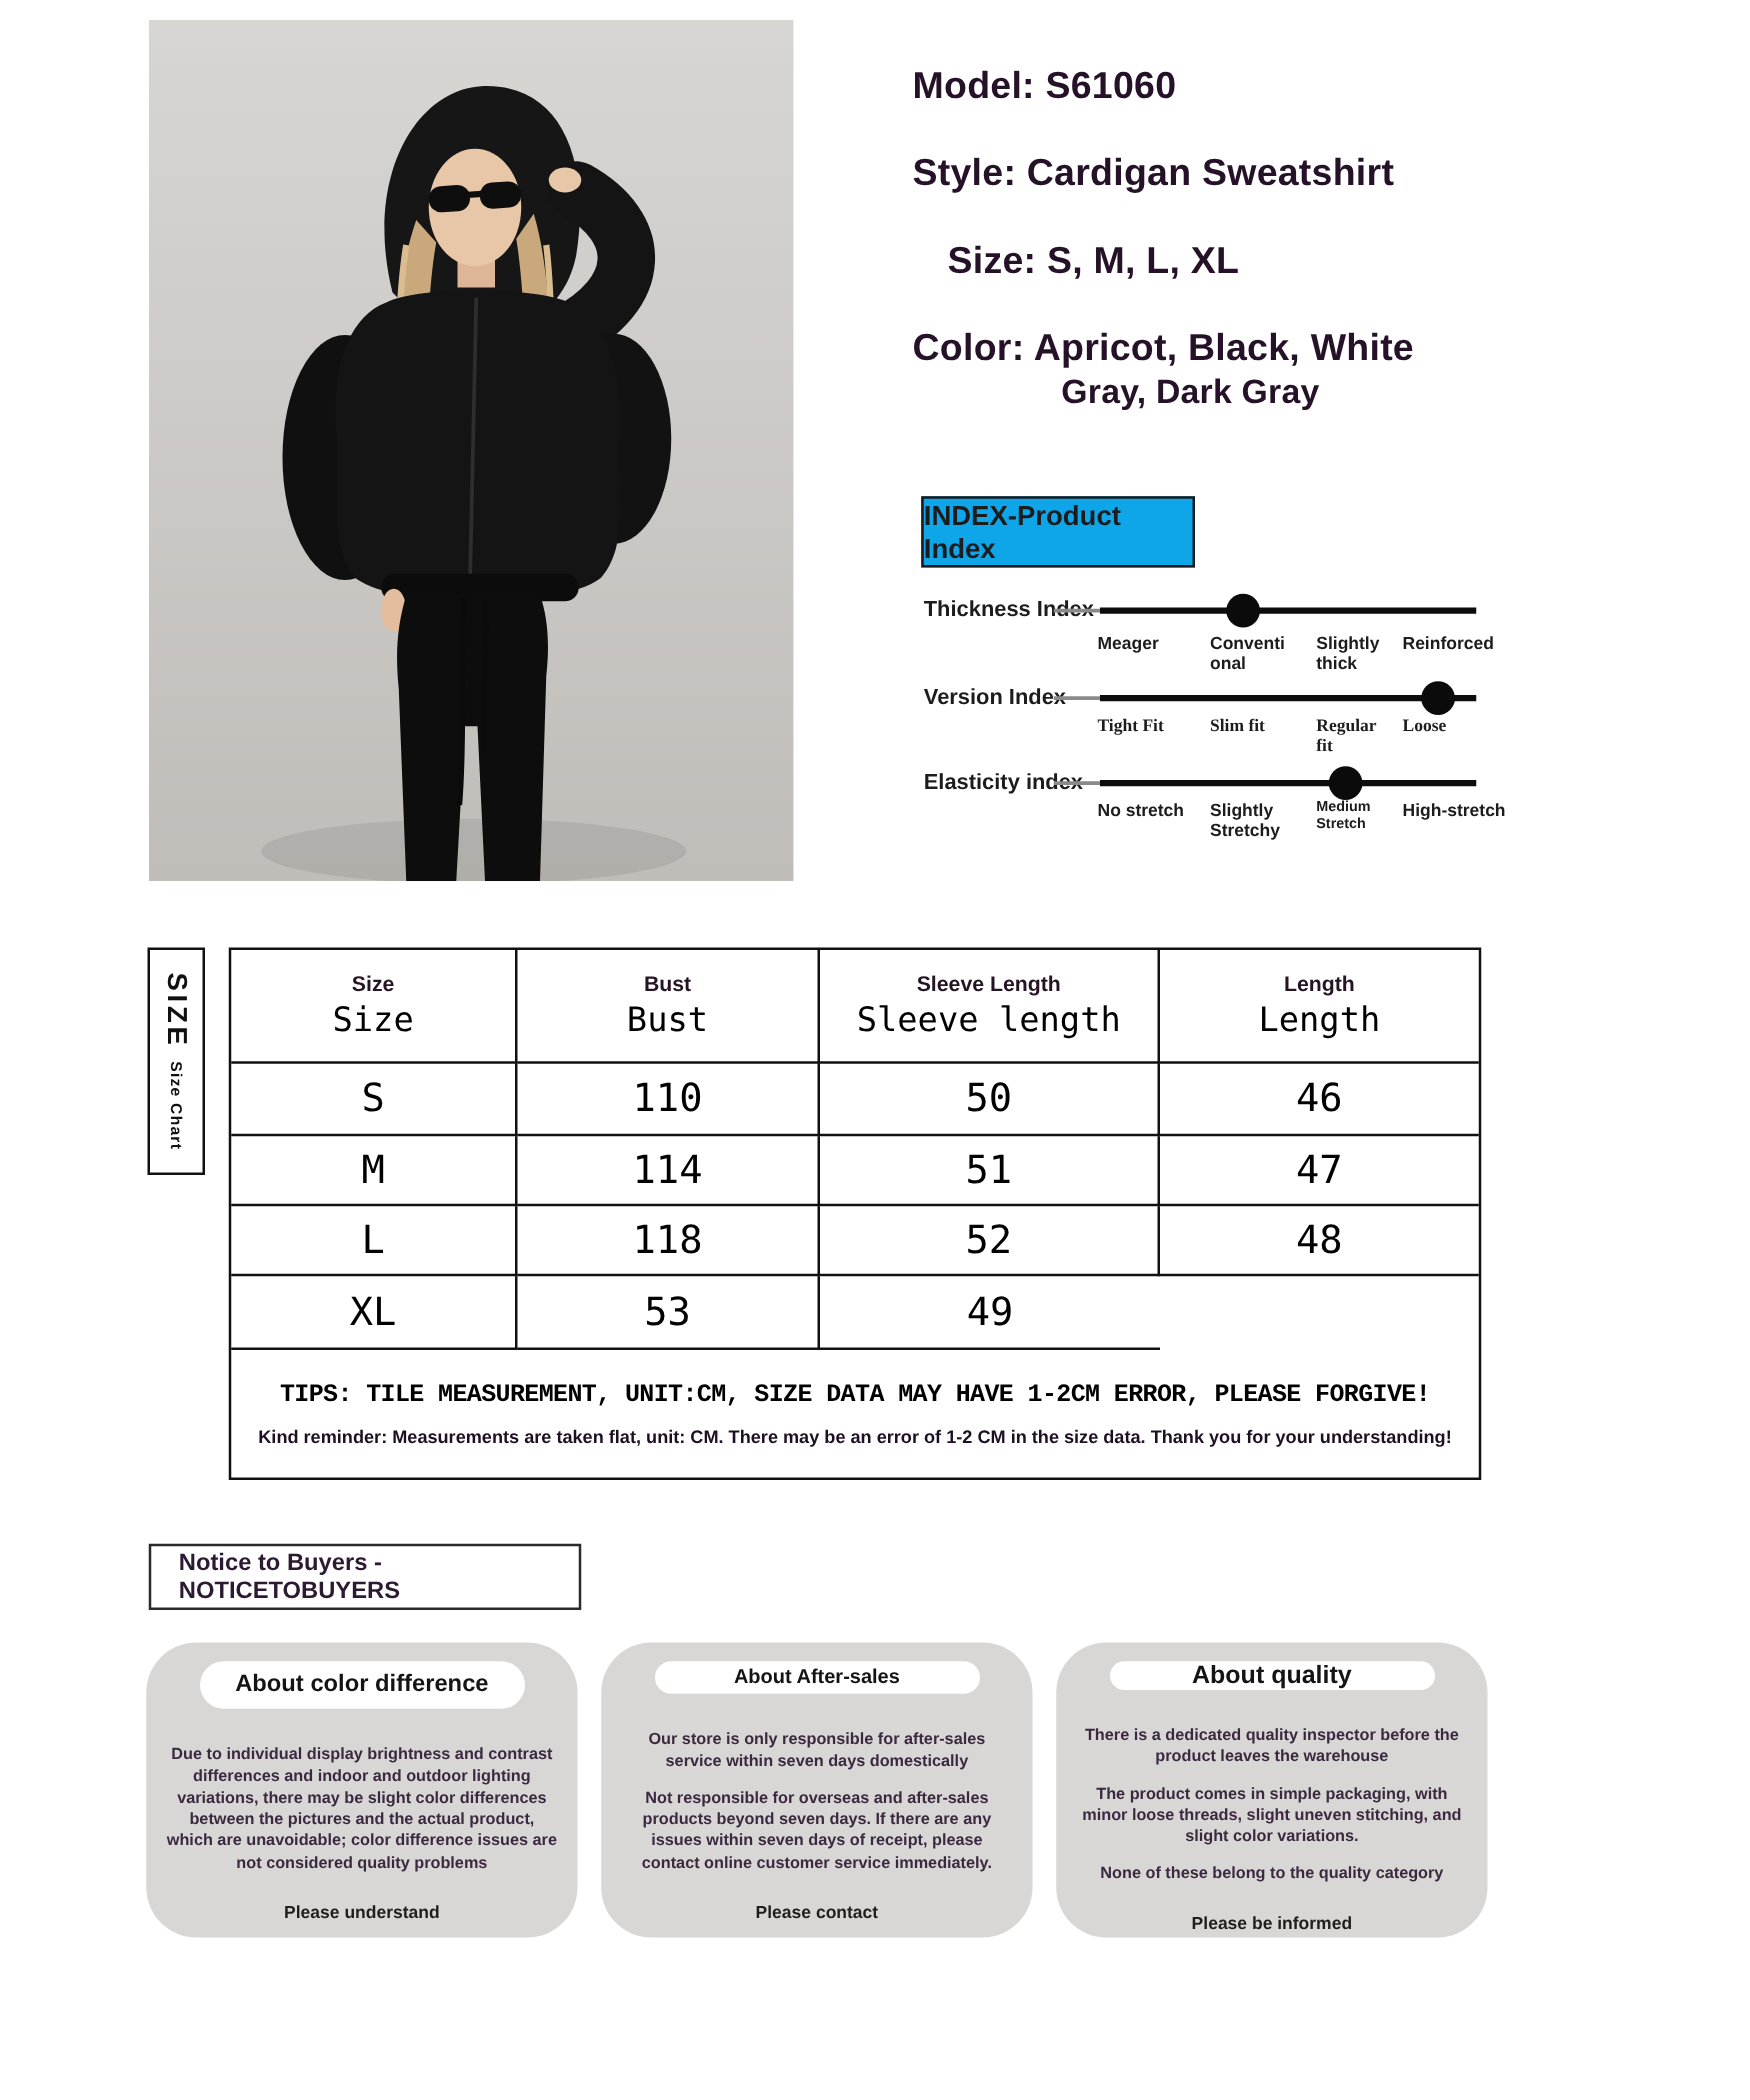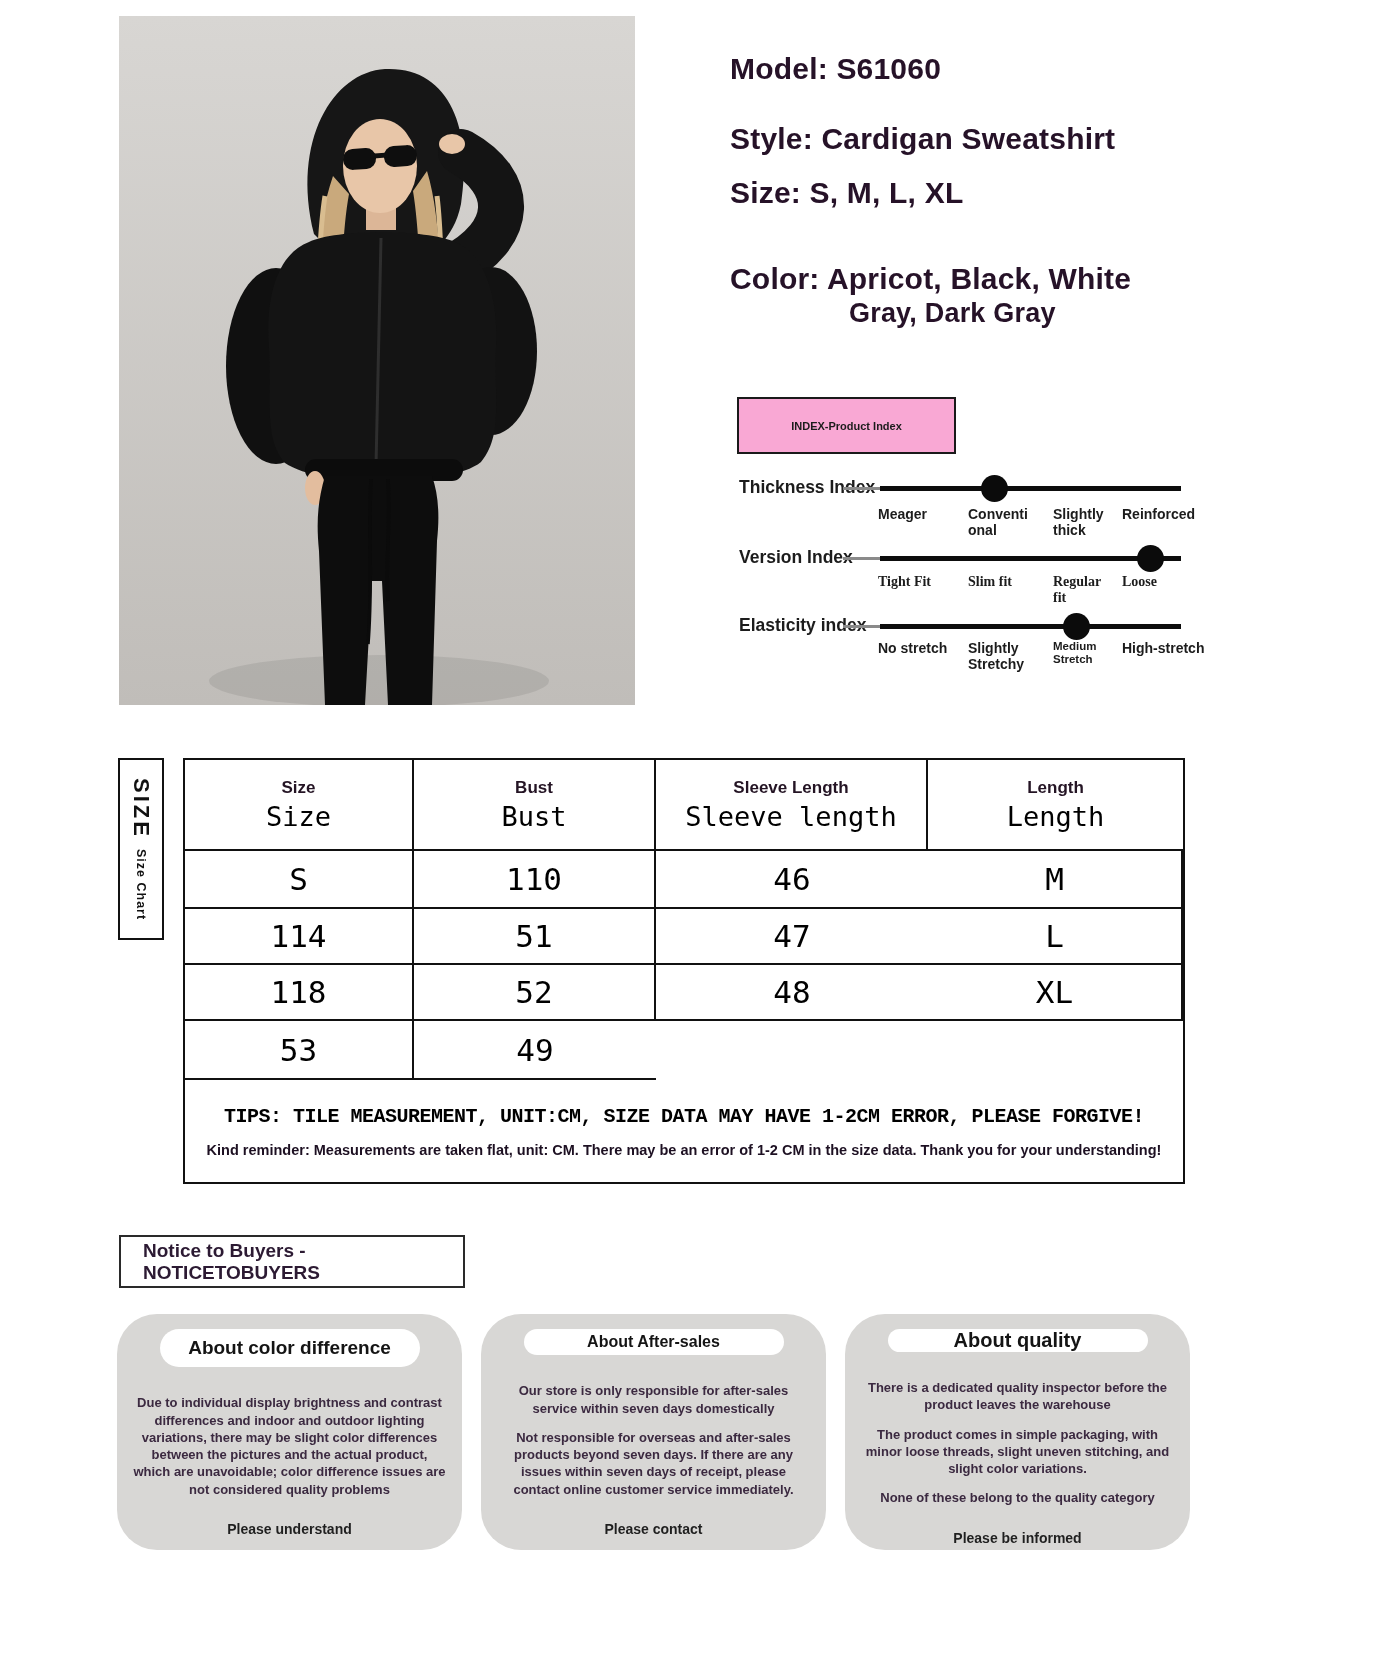--- a/index.html
+++ b/index.html
@@ -6,27 +6,27 @@
   body{font-family:"Liberation Sans", sans-serif;}
   #page{position:relative;width:1400px;height:1680px;background:#ffffff;overflow:hidden;}
 
   
   .photo{position:absolute;left:119px;top:16px;width:516px;height:689px;overflow:hidden;}
 
   
   .info-line{position:absolute;left:730px;font-size:30px;font-weight:bold;color:#261228;letter-spacing:.2px;white-space:nowrap;}
   .info-model{top:52px;}
   .info-style{top:122px;}
-  .info-size{top:176px;}
+  .info-size{top:192px;margin-left:28px;}
   .info-color{top:262px;}
   .info-color2{top:298px;left:849px;font-size:27px;}
 
   
   .index-title-box{position:absolute;left:737px;top:397px;width:215px;height:53px;border:2px solid #1a1a1a;
-    display:flex;align-items:center;justify-content:center;font-size:11px;font-weight:bold;color:#1c1c1c;background:#f9a8d4;}
+    display:flex;align-items:center;justify-content:center;font-size:22px;font-weight:bold;color:#1c1c1c;background:#0ea5e9;}
   .index-label{position:absolute;left:739px;font-size:17.5px;font-weight:bold;color:#1c1c1c;white-space:nowrap;z-index:1;}
   .lbl-r1{top:477px;}  .lbl-r2{top:547px;}  .lbl-r3{top:615px;}
   .index-line-gray{position:absolute;height:3px;background:#8a8a8a;z-index:2;}
   .index-line{position:absolute;height:5px;background:#0d0d0d;z-index:3;}
   .line-r1{top:486px;} .line-r2{top:556px;} .line-r3{top:624px;}
   .gline-r1{top:487px;} .gline-r2{top:557px;} .gline-r3{top:625px;}
   .index-dot{position:absolute;width:27px;height:27px;border-radius:50%;background:#0b0b0b;z-index:4;}
   .dot-r1{left:981px;top:475px;}
   .dot-r2{left:1137px;top:545px;}
   .dot-r3{left:1063px;top:613px;}
@@ -179,20 +179,23 @@
       <span class="hdr-en">Length</span>
       <span class="hdr-sub">Length</span>
     </div>
 
     <div class="cell">
         <span class="val">S</span>
       </div>
     <div class="cell">
         <span class="val">110</span>
       </div>
+    <div class="cell">
+        <span class="val">50</span>
+      </div>
     <div class="cell lastcol">
         <span class="val">46</span>
       </div>
 
     <div class="cell">
         <span class="val">M</span>
       </div>
     <div class="cell">
         <span class="val">114</span>
       </div>

